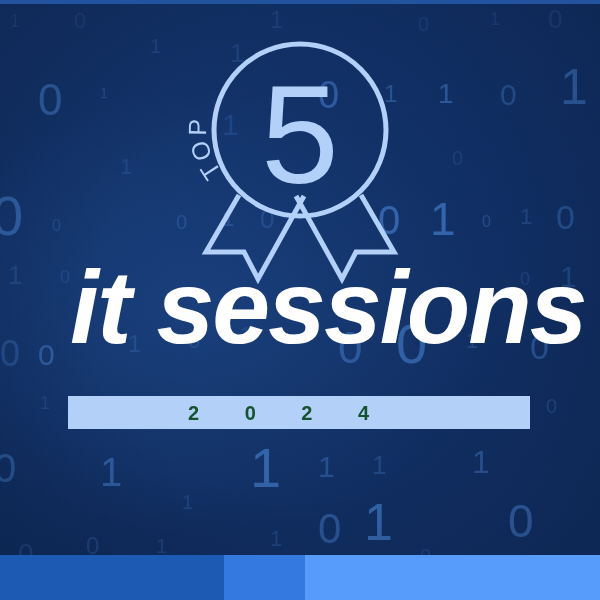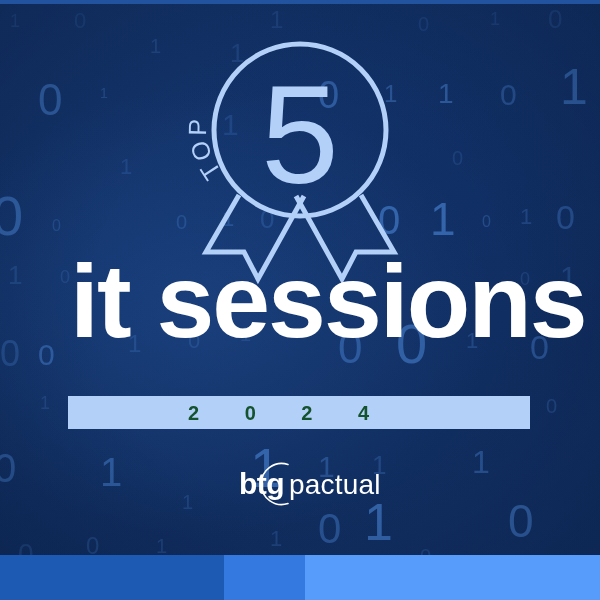--- a/index.html
+++ b/index.html
@@ -40,27 +40,28 @@
     white-space:pre;
     user-select:none;
   }
   
   #badge{
     position:absolute;left:196px;top:30px;width:208px;height:240px;
   }
   #badge svg{display:block;overflow:visible;}
   
   #title{
-    position:absolute;left:70px;top:249px;
+    position:absolute;left:70px;top:255px;
     font-size:104px;
     font-weight:700;
     letter-spacing:-2px;
     color:#ffffff;
     line-height:1;
     white-space:nowrap;
+    font-style:italic;
   }
   
   #year-bar{
     position:absolute;left:68px;top:396px;width:462px;height:33px;
     background:#b3d0f9;
     display:flex;align-items:center;
   }
   #year-text{
     margin-left:120px;
     font-size:20px;
@@ -171,27 +172,20 @@
       <text x="104" y="153" text-anchor="middle" font-family="Liberation Sans, sans-serif" font-size="140" font-weight="300" fill="#b3d0f9" id="rank-num">5</text>
     </svg>
   </div>
 
   <div id="title">it sessions</div>
 
   <div id="year-bar">
     <span id="year-text">2 0 2 4</span>
   </div>
 
-  <div id="logo">
-    <svg width="160" height="52" viewBox="0 0 160 52" aria-hidden="true">
-      <path d="M 63 6.5 A 20.5 20.5 0 1 0 63 45.5" fill="none" stroke="#ffffff" stroke-width="1.6" stroke-linecap="round" transform="translate(0,0)"></path>
-      <text x="14" y="36" font-family="Liberation Sans, sans-serif" font-size="30" font-weight="700" letter-spacing="-0.5" fill="#ffffff" id="logo-btg">btg</text>
-      <text x="64" y="36" font-family="Liberation Sans, sans-serif" font-size="28" font-weight="300" letter-spacing="0.2" fill="#ffffff" id="logo-pactual">pactual</text>
-    </svg>
-  </div>
 
   <div id="bottom-bar">
       <div class="seg" style="width: 224px; background: rgb(28, 90, 180);"></div>
       <div class="seg" style="width: 81px; background: rgb(52, 121, 224);"></div>
       <div class="seg" style="width: 295px; background: rgb(87, 156, 251);"></div>
     </div>
 
 </div>
 
 </body></html>

